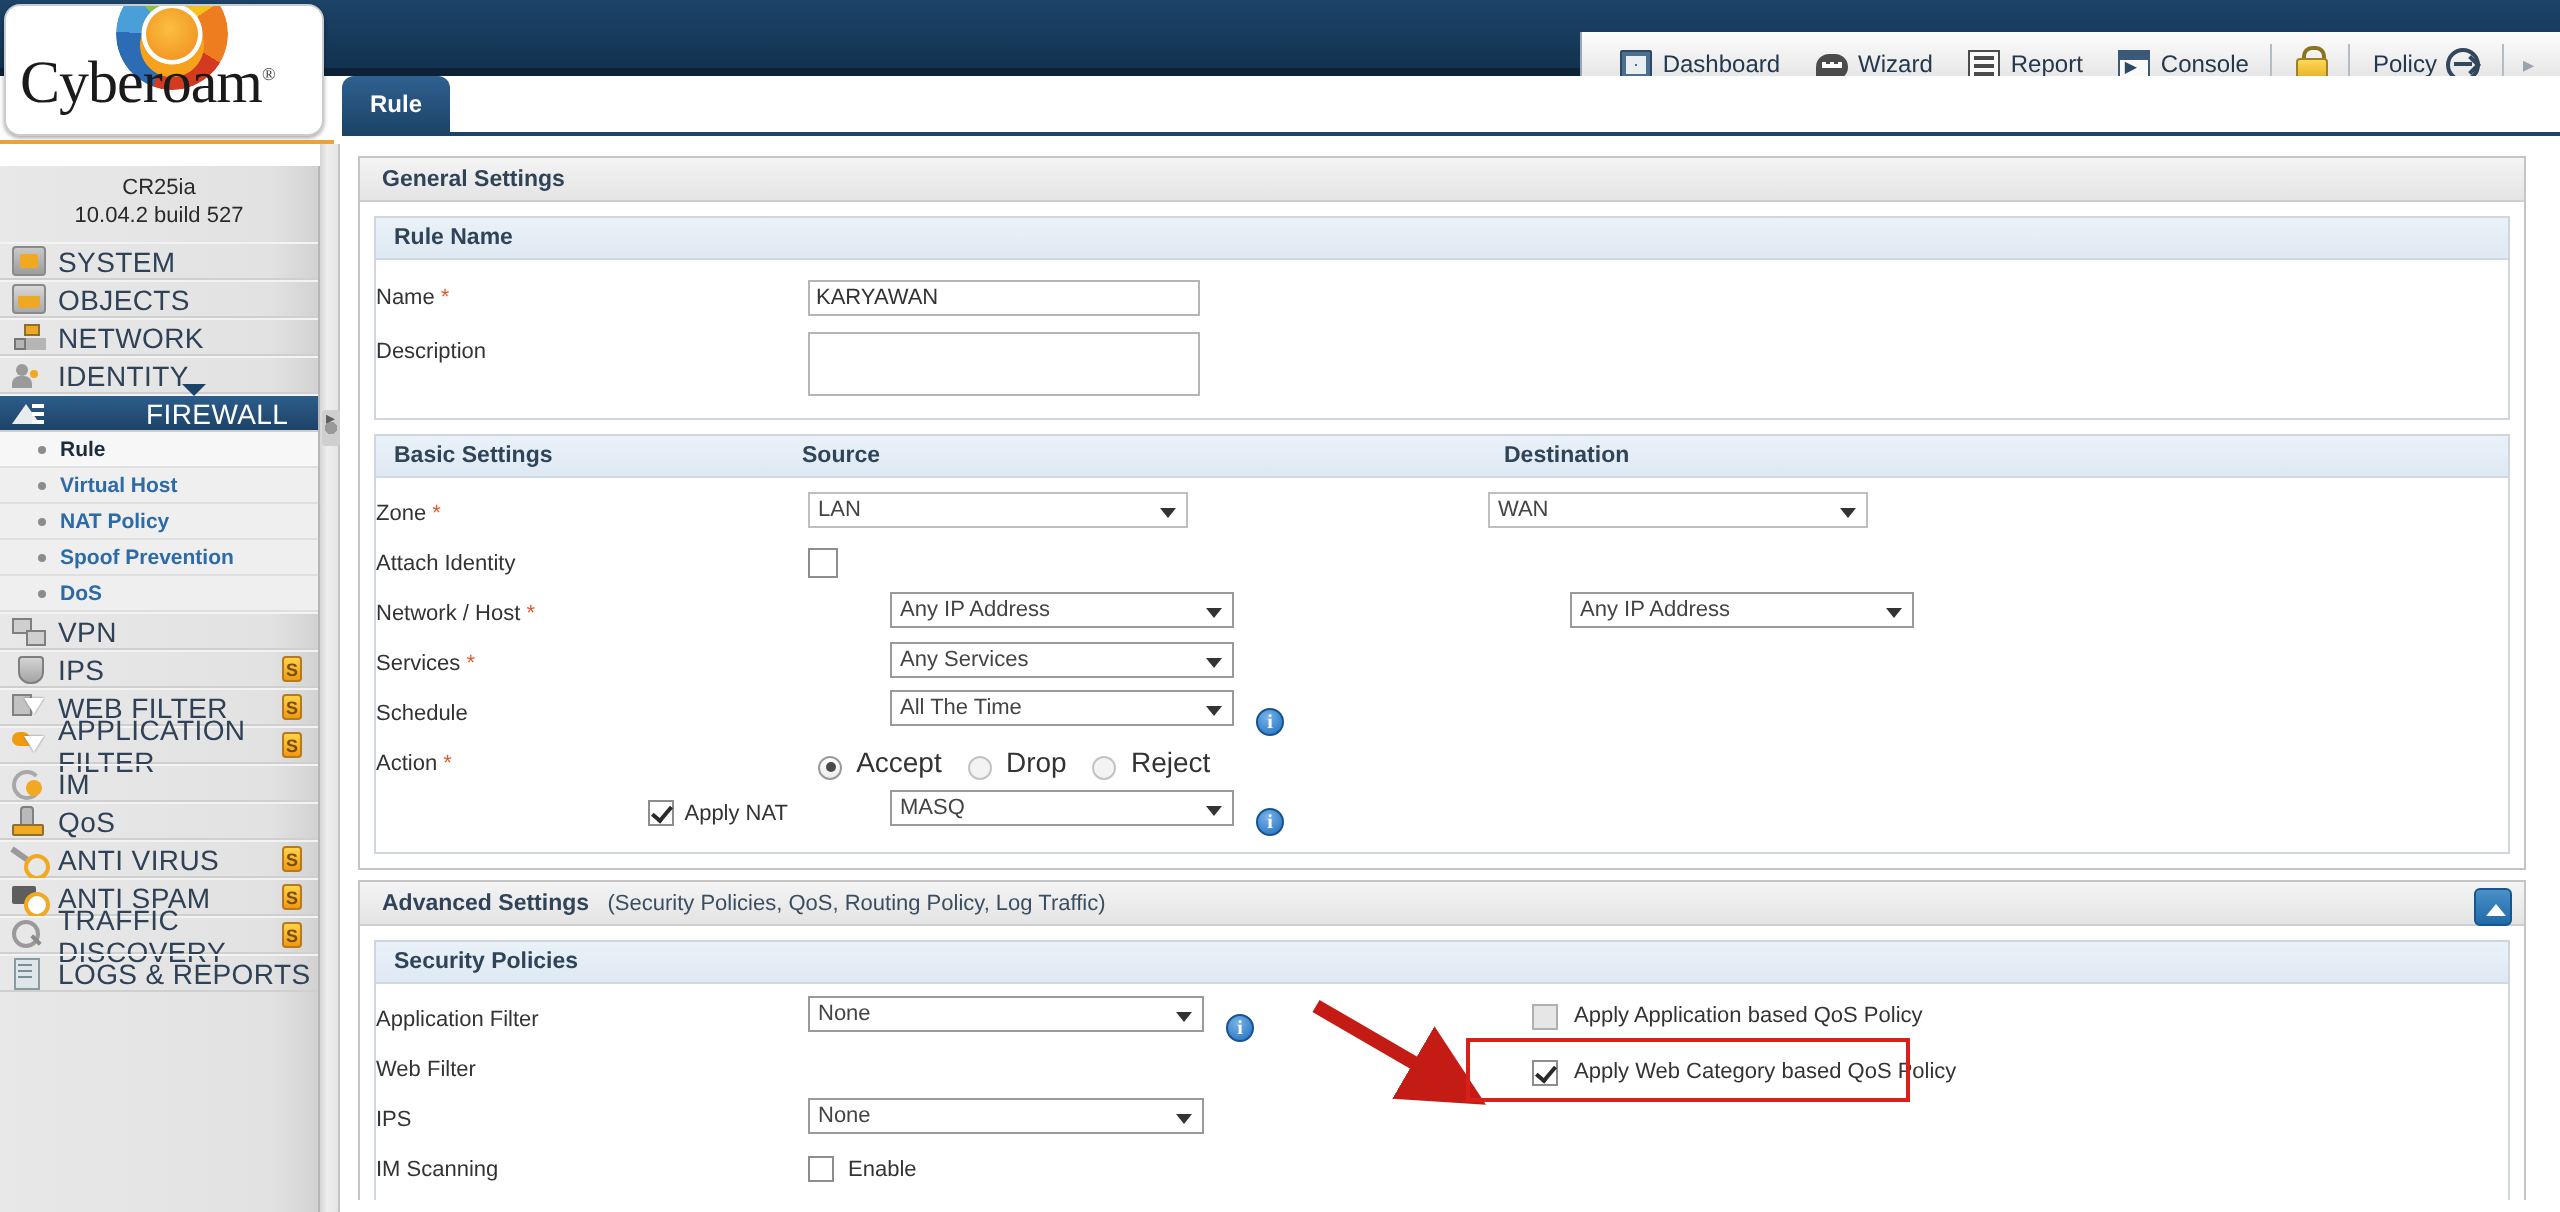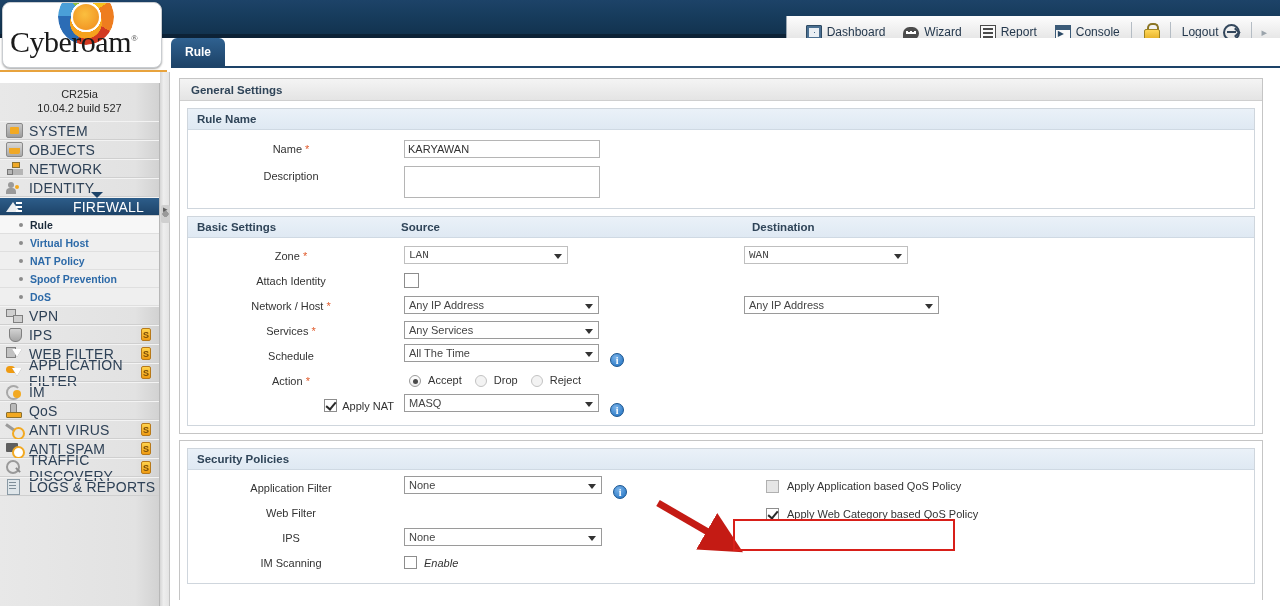--- a/index.html
+++ b/index.html
@@ -389,21 +389,21 @@
     font-size:11.5px; font-weight:bold; color:#2f4458;
     position:relative;
   }
   .group-head .col-src{ position:absolute; left:213px; top:0; font-weight:bold;}
   .group-head .col-dst{ position:absolute; left:564px; top:0; font-weight:bold;}
 
   .row{
     display:flex; align-items:center; min-height:25px;
   }
   .lbl{
-    width:216px; text-align:center; padding-right:10px;
+    width:216px; text-align:left; padding-right:10px;
     font-size:11px; color:#333; white-space:nowrap;
   }
   .req{ color:#e05a2b; font-size:11px; }
   .fld{ width:340px; }
   .fld2{ width:340px; }
 
   input.txt{
     width:196px; height:18px;
     border:1px solid #b5b5b5;
     font-family:"Liberation Sans", sans-serif; font-size:11px;
@@ -422,22 +422,22 @@
     padding-left:4px; padding-right:18px; cursor:pointer;
     white-space:nowrap; overflow:hidden;
   }
   .sel .cv{ display:inline-block; }
   .sel:after{
     content:""; position:absolute; right:5px; top:7px;
     border-left:4px solid transparent; border-right:4px solid transparent;
     border-top:5px solid #333;
   }
   .sel.light{ border-color:#bfbfbf; }
-  .sel.w190{ width:164px;font-family:Liberation Mono, monospace; }
-  .sel.w195{ width:195px; }
+  .sel.w190{ width:190px; }
+  .sel.w195{ width:172px;margin-left:41px; }
   .sel.w198{ width:198px; }
 
   .cb{
     display:inline-block; width:13px; height:13px;
     border:1px solid #8d8d8d; background:#ffffff;
     vertical-align:middle; position:relative; cursor:pointer;
   }
   .cb.checked:after{
     content:""; position:absolute; left:3px; top:0px; width:4px; height:8px;
     border-right:2px solid #2a2a2a; border-bottom:2px solid #2a2a2a;
@@ -449,21 +449,21 @@
     display:inline-block; width:12px; height:12px; border-radius:50%;
     border:1px solid #9a9a9a;
     background:linear-gradient(to bottom,#ffffff,#ededed);
     vertical-align:middle; position:relative; cursor:pointer;
   }
   .radio.on:after{
     content:""; position:absolute; left:2.5px; top:2.5px; width:5px; height:5px;
     border-radius:50%; background:#4a4a4a;
   }
   .radio.off{ border-color:#c3c3c3; background:#f3f3f3; }
-  .rlabel{ font-size:11px; color:#333; margin:0 10px 0 4px; }
+  .rlabel{ font-size:14px; color:#333; margin:0 10px 0 4px; }
 
   .info{
     display:inline-block; width:14px; height:14px; border-radius:50%;
     background:radial-gradient(circle at 40% 30%, #79b2e8, #1d6fc0);
     border:1px solid #17538f;
     color:#fff; font-size:10px; font-weight:bold;
     text-align:center; line-height:13px;
     vertical-align:middle; margin-left:8px;
     font-family:"Liberation Serif", serif;
     cursor:pointer;
@@ -518,21 +518,21 @@
   <div class="topnav-item">
     <span class="nav-ico ico-con"></span>
     <span>Console</span>
   </div>
   <div class="topnav-sep"></div>
   <div class="topnav-item">
     <span class="nav-ico ico-lock"></span>
   </div>
   <div class="topnav-sep"></div>
   <div class="topnav-item">
-    <span>Logout</span>
+    <span>Policy</span>
     <span class="nav-ico ico-out"></span>
   </div>
   <div class="topnav-sep"></div>
   <div class="topnav-arrow">▸</div>
 </div>
 
 <div class="logo-wrap">
   <div class="logo-arc"></div>
   <div class="logo-core"></div>
   <div class="logo-text"><span>Cyberoam</span><span class="logo-r">®</span></div>
@@ -729,20 +729,25 @@
             <div class="sel w195"><span class="cv">MASQ</span></div>
             <span class="info">i</span>
           </div>
         </div>
 
       </div>
     </div>
   </div>
 
   <div class="panel" style="top:402px;height:170px;">
+    <div class="panel-head">
+      <span>Advanced Settings</span>
+      <span class="sub">(Security Policies, QoS, Routing Policy, Log Traffic)</span>
+      <span class="collapse-btn"></span>
+    </div>
 
     <div class="group" style="position:relative;">
       <div class="group-head">Security Policies</div>
       <div style="padding:5px 0 8px 0; position:relative;">
 
         <div class="row">
           <div class="lbl">Application Filter</div>
           <div class="fld">
             <div class="sel w198"><span class="cv">None</span></div>
             <span class="info">i</span>
@@ -755,21 +760,21 @@
 
         <div class="row">
           <div class="lbl">IPS</div>
           <div class="fld">
             <div class="sel w198"><span class="cv">None</span></div>
           </div>
         </div>
 
         <div class="row">
           <div class="lbl">IM Scanning</div>
-          <div class="fld" style="display:flex;align-items:center;gap:7px;font-style:italic;">
+          <div class="fld" style="display:flex;align-items:center;gap:7px;">
             <span class="cb"></span>
             <span style="font-size:11px;color:#333;">Enable</span>
           </div>
         </div>
 
         <div class="qos-area">
           <div class="qos-row">
             <span class="cb disabled"></span>
             <span class="qlabel">Apply Application based QoS Policy</span>
           </div>

